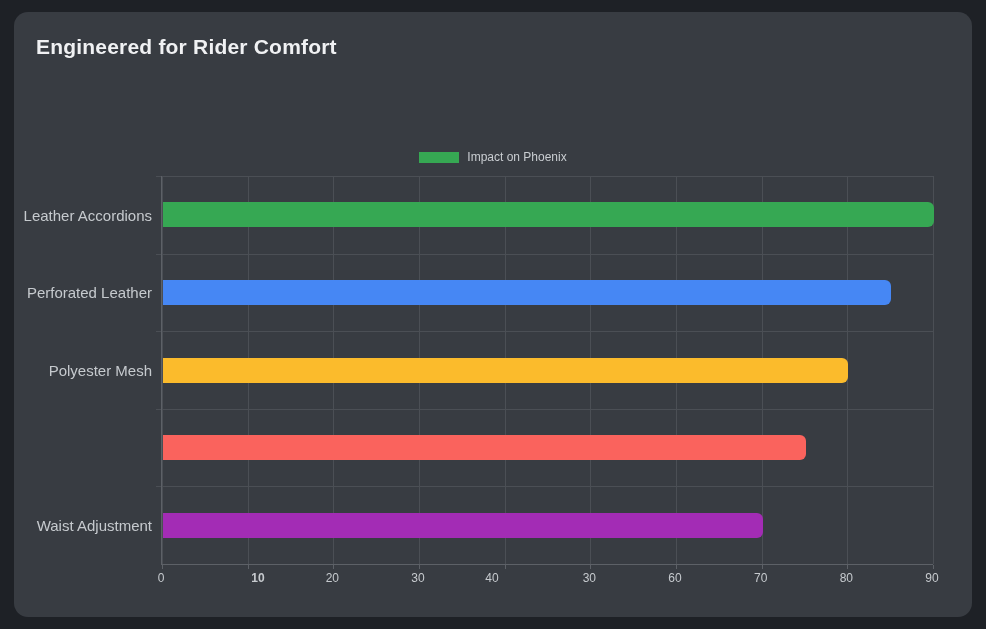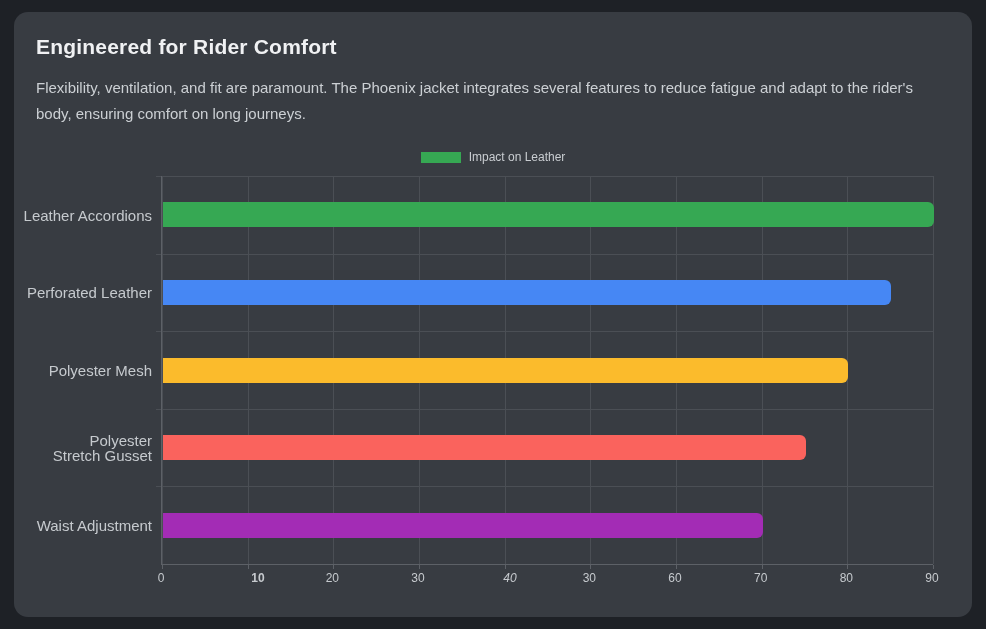--- a/index.html
+++ b/index.html
@@ -136,42 +136,37 @@
     transform: translateX(-50%);
     font-size: 12px;
     color: #c6cace;
   }
 </style>
 </head>
 <body>
 
 <div class="card">
   <div class="title">Engineered for Rider Comfort</div>
-  <div class="subtitle">Flexibility, ventilation, and fit are paramount. The Phoenix jacket integrates several features to reduce fatigue and adapt to the rider's body, ensuring comfort on long journeys.</div>
 
   <div class="legend">
     <div class="legend-item">
       <span class="legend-swatch" style="background: rgb(54, 168, 83);"></span>
-      <span class="legend-label">Impact on Leather</span>
+      <span class="legend-label">Impact on Phoenix</span>
     </div>
   </div>
 
   <div class="ylabels">
       <div class="ylabel" style="top: 38.8px;">
         <div>Leather Accordions</div>
       </div>
       <div class="ylabel" style="top: 116.4px;">
         <div>Perforated Leather</div>
       </div>
       <div class="ylabel" style="top: 194px;">
         <div>Polyester Mesh</div>
-      </div>
-      <div class="ylabel" style="top: 271.6px;">
-        <div>Polyester</div>
-        <div>Stretch Gusset</div>
       </div>
       <div class="ylabel" style="top: 349.2px;">
         <div>Waist Adjustment</div>
       </div>
     </div>
   <div class="plot">
       <div class="vgrid" style="left: 0px;"></div>
       <div class="xtick-mark" style="left: 0px;"></div>
       <div class="vgrid" style="left: 85.6667px;"></div>
       <div class="xtick-mark" style="left: 85.6667px;"></div>
@@ -205,20 +200,20 @@
       <div class="bar" title="Perforated Leather: 85" style="top: 103.9px; width: 728.167px; background: rgb(70, 135, 244);"></div>
       <div class="bar" title="Polyester Mesh: 80" style="top: 181.5px; width: 685.333px; background: rgb(251, 187, 44);"></div>
       <div class="bar" title="Polyester Stretch Gusset: 75" style="top: 259.1px; width: 642.5px; background: rgb(250, 99, 93);"></div>
       <div class="bar" title="Waist Adjustment: 70" style="top: 336.7px; width: 599.667px; background: rgb(163, 44, 181);"></div>
     </div>
   <div class="xlabels">
       <div class="xlabel" style="left: 0px;">0</div>
       <div class="xlabel" style="left: 97px; font-weight: bold;">10</div>
       <div class="xlabel" style="left: 171.333px;">20</div>
       <div class="xlabel" style="left: 257px;">30</div>
-      <div class="xlabel" style="left: 349px; font-style: italic;">40</div>
+      <div class="xlabel" style="left: 331px;">40</div>
       <div class="xlabel" style="left: 428.333px;">30</div>
       <div class="xlabel" style="left: 514px;">60</div>
       <div class="xlabel" style="left: 599.667px;">70</div>
       <div class="xlabel" style="left: 685.333px;">80</div>
       <div class="xlabel" style="left: 771px;">90</div>
     </div>
 </div>
 
 </body></html>

